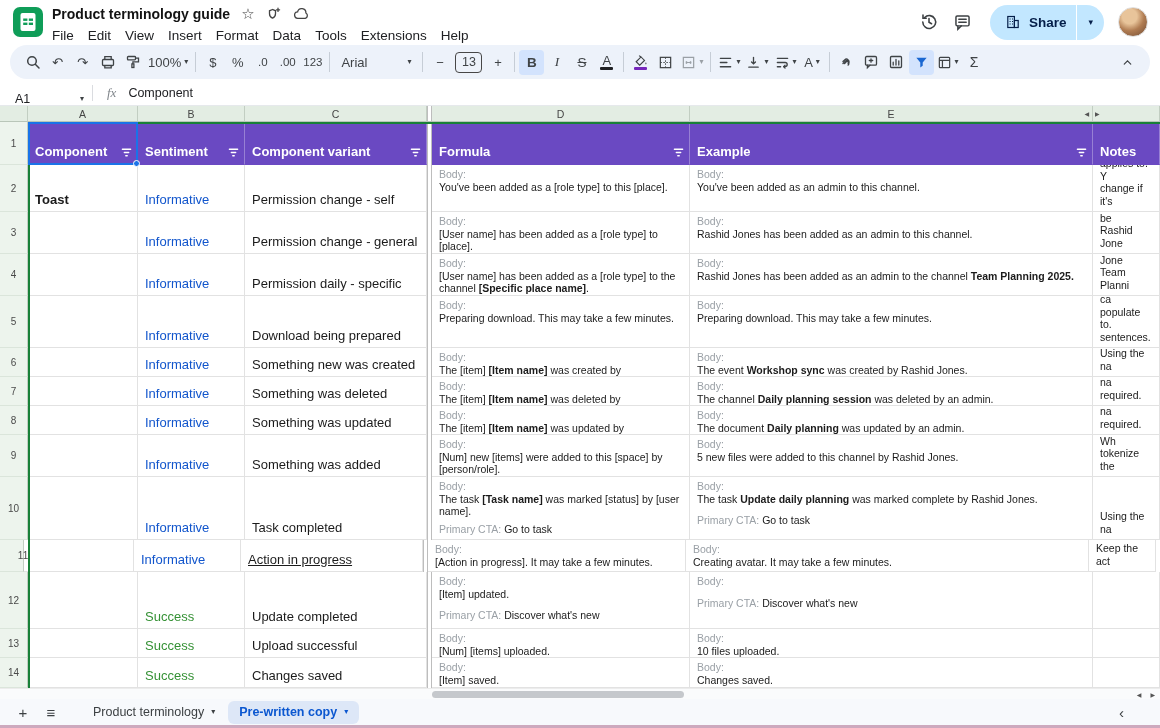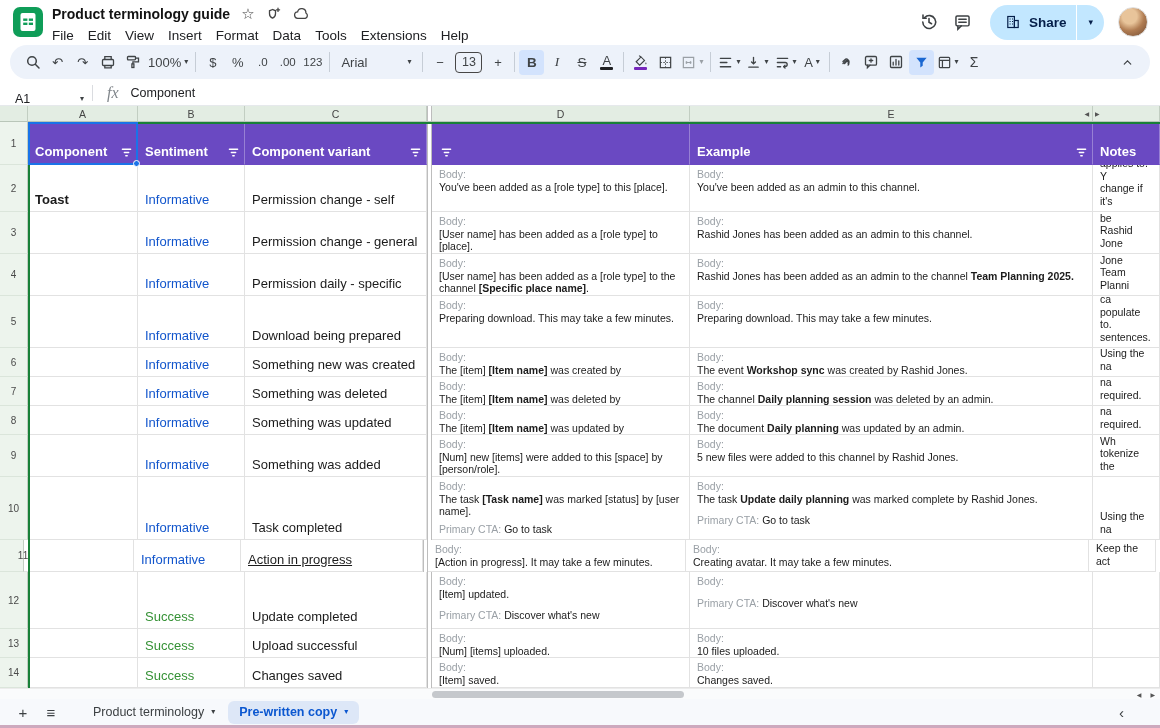--- a/index.html
+++ b/index.html
@@ -37,21 +37,21 @@
 .ital-lbl{font-style:italic;font-family:"Liberation Serif",serif}
 .strike-lbl{text-decoration:line-through}
 .stack{display:flex;flex-direction:column;align-items:center;line-height:11px;gap:1px}
 .cbar{width:13px;height:3px;border-radius:1px;display:block}
 .num-fmt{font-size:11.5px;letter-spacing:0}
 .spacer{flex:1}
 
 .formula-bar{height:26px;display:flex;align-items:center;border-bottom:1px solid #e6e9ec}
 .name-box{width:92px;display:flex;align-items:center;justify-content:space-between;padding:12px 8px 0 15px;font-size:12.5px;color:#202124;height:100%}
 .fbar-sep{width:1px;height:16px;background:#dadce0}
-.fx{font-style:italic;font-family:"Liberation Serif",serif;color:#80868b;font-size:16px;margin:0 12px 0 14px}
+.fx{font-style:italic;font-family:"Liberation Serif",serif;color:#80868b;font-size:13px;margin:0 12px 0 14px}
 .fvalue{font-size:12.5px;color:#202124}
 
 #grid{position:relative;width:1160px;height:582px;overflow:hidden;background:#fff}
 .g-row{display:flex;width:1160px}
 .cs{height:16px;background:#e3ede3;border-right:1px solid #c2cec2;border-bottom:1px solid #b9c6b9;font-size:10.5px;color:#454545;display:flex;align-items:center;justify-content:center;position:relative;flex:none}
 .gut{background:#edf4ed;border-right:1px solid #c2cec2;border-bottom:1px solid #dbe5db;font-size:10px;color:#4a4a4a;display:flex;align-items:center;justify-content:center;flex:none}
 .fzc{width:5px;background:#fff;border-left:1px solid #bdbdbd;border-right:1px solid #bdbdbd;flex:none}
 .cell{border-right:1px solid #e2e2e2;border-bottom:1px solid #e2e2e2;display:flex;flex-direction:column;justify-content:flex-end;padding:3px 6px 4px 7px;overflow:hidden;flex:none;font-size:13px;color:#1b1b1b}
 .cell.top{justify-content:flex-start}
 .hd{background:var(--header-purple,#6a49c2);border-right:1px solid rgba(255,255,255,.30);border-bottom:1px solid var(--header-purple,#6a49c2);color:#fff;font-weight:700;font-size:13px;line-height:15px;display:flex;align-items:flex-end;padding:4px 4px 5px 7px;flex:none;overflow:hidden}
@@ -346,20 +346,21 @@
       <div class="hd" style="width: 182px; height: 43px;">
         <span class="lbl">Component variant</span>
         <span class="fn">
           <svg width="11" height="11" viewBox="0 0 12 12" fill="none" stroke="#fff" stroke-width="1.5" stroke-linecap="round">
             <path d="M1.5 2.5h9M3.6 6h4.8M5.2 9.5h1.6"></path>
           </svg>
         </span>
       </div>
       <div class="fzc"></div>
       <div class="hd" style="width: 258px; height: 43px;">
+        <span class="lbl">Formula</span>
         <span class="fn">
           <svg width="11" height="11" viewBox="0 0 12 12" fill="none" stroke="#fff" stroke-width="1.5" stroke-linecap="round">
             <path d="M1.5 2.5h9M3.6 6h4.8M5.2 9.5h1.6"></path>
           </svg>
         </span>
       </div>
       <div class="hd" style="width: 403px; height: 43px;">
         <span class="lbl">Example</span>
         <span class="fn">
           <svg width="11" height="11" viewBox="0 0 12 12" fill="none" stroke="#fff" stroke-width="1.5" stroke-linecap="round">

